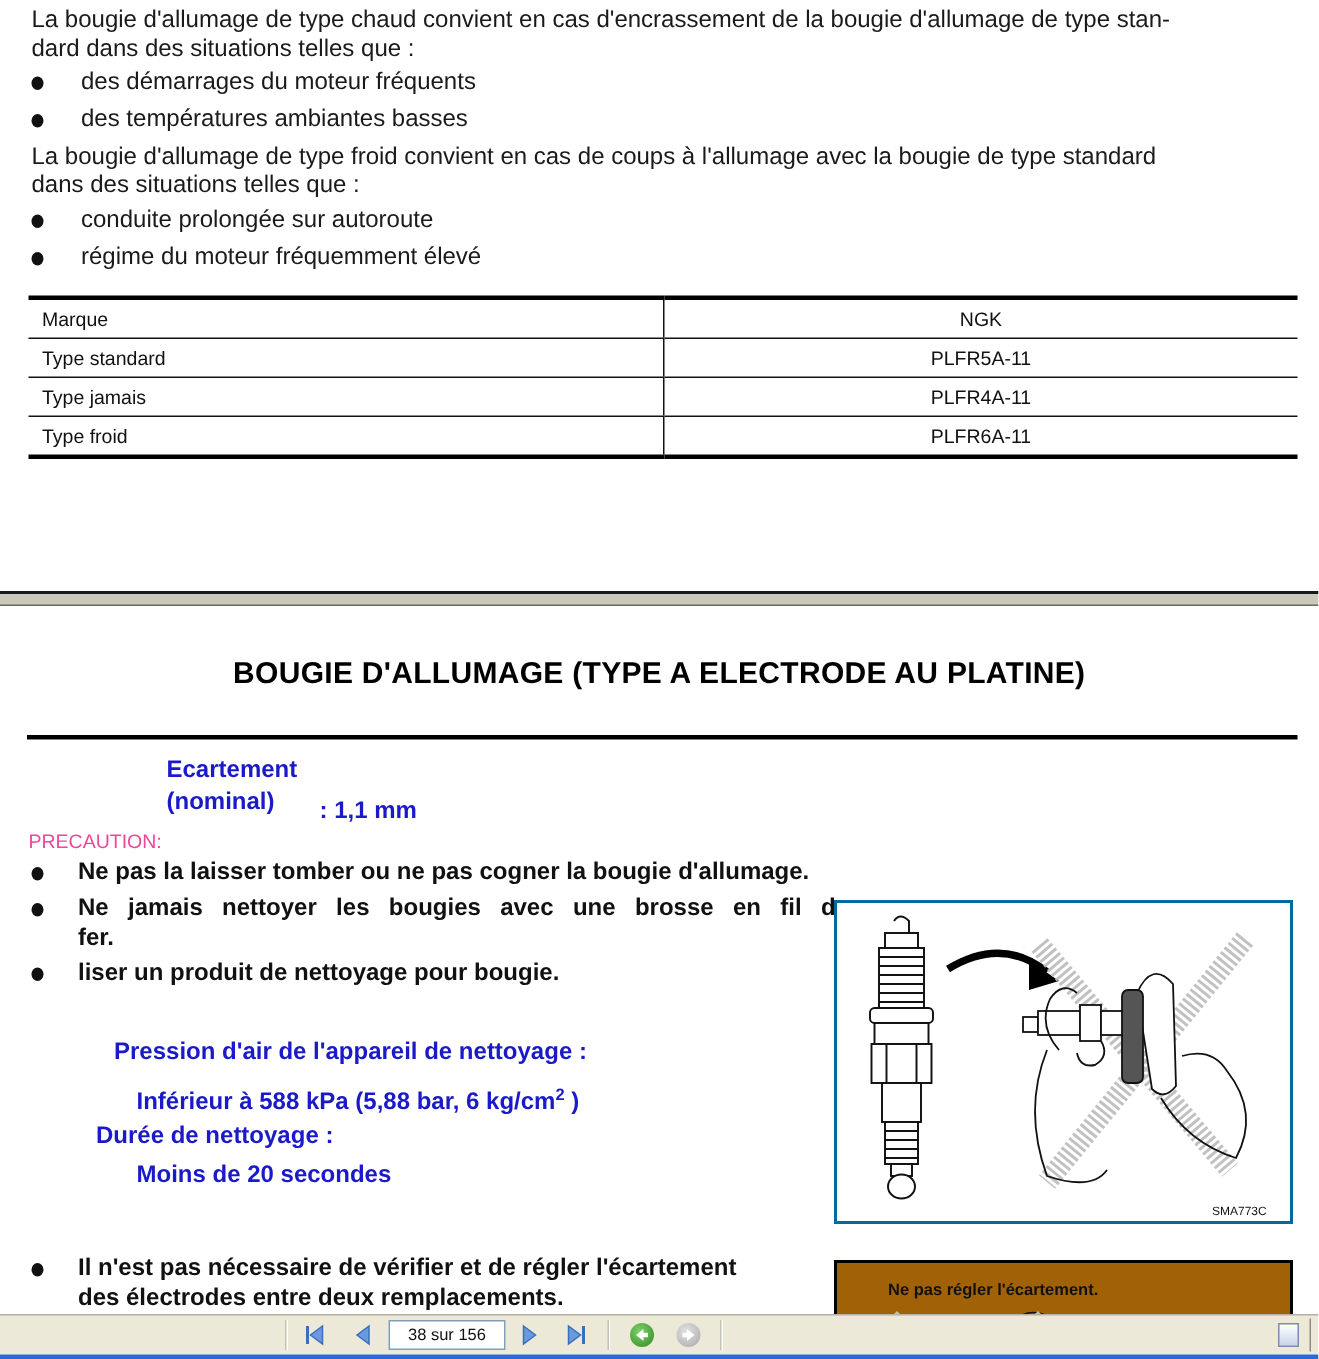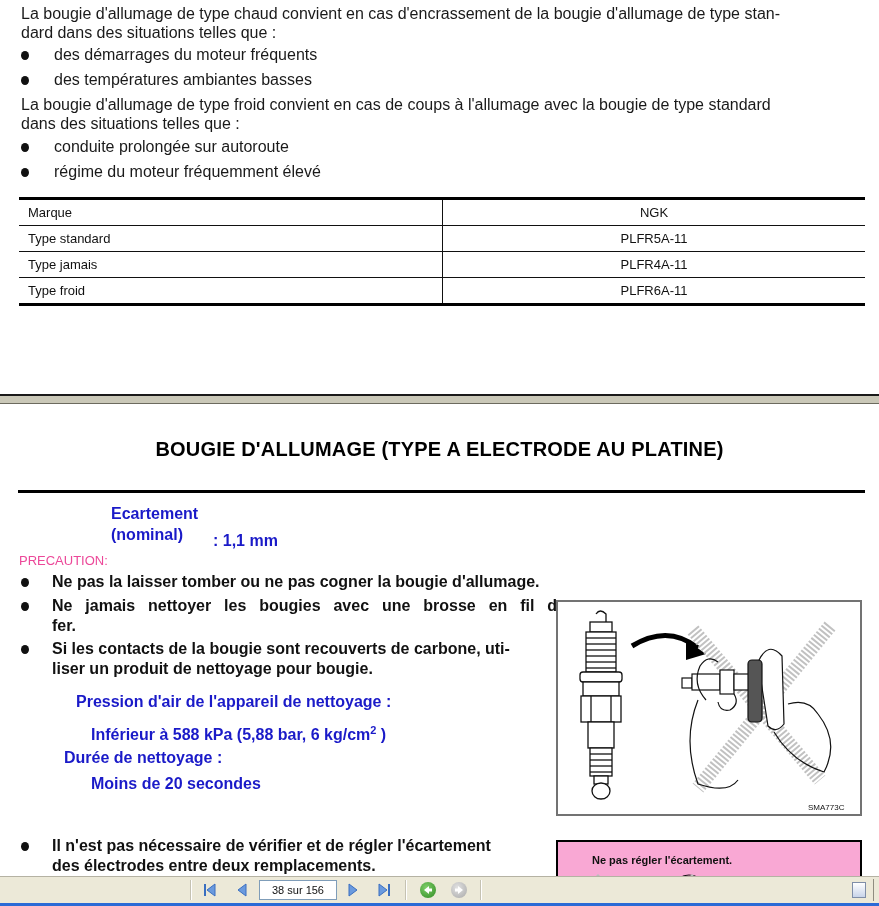--- a/index.html
+++ b/index.html
@@ -30,23 +30,23 @@
 
     .title2 { position: absolute; top: 34px; left: 0; width: 879px; text-align: center; font-size: 20px; font-weight: bold; color: #000; letter-spacing: 0.2px; }
     .rule2 { position: absolute; top: 86px; left: 18px; width: 847px; height: 3px; background: #000; }
 
     .blue { color: #1a1ac8; font-weight: bold; font-size: 16px; line-height: 21px; position: absolute; }
     .red { color: #ec4899; font-weight: normal; font-size: 13px; position: absolute; }
     .b2 { position: absolute; left: 19px; font-size: 16px; font-weight: bold; line-height: 20px; color: #111; }
     .b2 .dot { position: absolute; left: 2px; top: 6px; width: 8px; height: 9px; background: #111; border-radius: 50%; }
     .b2 .btxt { position: absolute; left: 33px; text-align: justify; }
 
-    .fig1 { position: absolute; left: 556px; top: 196px; width: 306px; height: 216px; border: 2px solid #737373; box-sizing: border-box; background: #fff; }
+    .fig1 { position: absolute; left: 556px; top: 196px; width: 306px; height: 216px; border: 2px solid #0369a1; box-sizing: border-box; background: #fff; }
     .fig1 .code { position: absolute; right: 18px; bottom: 3px; font-size: 8px; color: #111; }
-    .fig2 { position: absolute; left: 556px; top: 436px; width: 306px; height: 60px; border-top: 2px solid #000; border-left: 2px solid #000; border-right: 2px solid #000; box-sizing: border-box; background: #f9a8d4; }
+    .fig2 { position: absolute; left: 556px; top: 436px; width: 306px; height: 60px; border-top: 2px solid #000; border-left: 2px solid #000; border-right: 2px solid #000; box-sizing: border-box; background: #a16207; }
     .fig2 .cap { position: absolute; left: 34px; top: 12px; font-size: 11px; font-weight: bold; color: #111; }
 
     .toolbar { position: absolute; top: 876px; left: 0; width: 879px; height: 27px; background: #ece9d8; border-top: 1px solid #b5b2a3; box-sizing: border-box; }
     .taskbar { position: absolute; top: 903px; left: 0; width: 879px; height: 3px; background: #2a6ad6; }
     .tb-sep { position: absolute; top: 3px; width: 1px; height: 20px; background: #c5c2b2; border-right: 1px solid #fff; }
     .nav-btn { position: absolute; top: 4px; width: 18px; height: 18px; display: flex; align-items: center; justify-content: center; cursor: pointer; }
     .page-input { position: absolute; left: 259px; top: 3px; width: 78px; height: 20px; border: 1px solid #7f9db9; background: #fff; box-sizing: border-box; font-size: 11px; text-align: center; line-height: 18px; color: #111; font-family: "Liberation Sans", sans-serif; padding: 0; }
     .round-btn { position: absolute; top: 5px; width: 16px; height: 16px; border-radius: 50%; display: flex; align-items: center; justify-content: center; }
     .fit-btn { position: absolute; left: 852px; top: 5px; width: 14px; height: 16px; border: 1px solid #7f8ea8; background: linear-gradient(#ffffff, #c8d4ea); box-sizing: border-box; }
     .tb-right-line { position: absolute; left: 873px; top: 2px; width: 1px; height: 22px; background: #8f8d80; }
@@ -124,21 +124,20 @@
   <div class="b2" style="top:192px;">
     <span class="dot"></span>
     <span class="btxt" style="width:514px;">
       <div style="text-align-last: justify; white-space:nowrap; word-spacing:4px;">Ne jamais nettoyer les bougies avec une brosse en fil de</div>
       <div>fer.</div>
     </span>
   </div>
   <div class="b2" style="top:235px;">
     <span class="dot"></span>
     <span class="btxt" style="width:514px;">
-      <div style="white-space:nowrap;">Si les contacts de la bougie sont recouverts de carbone, uti-</div>
       <div>liser un produit de nettoyage pour bougie.</div>
     </span>
   </div>
 
   <div class="blue" style="top:287px; left:76px;">Pression d'air de l'appareil de nettoyage :</div>
   <div class="blue" style="top:316px; left:91px;"><span>Inférieur à 588 kPa (5,88 bar, 6 kg/cm</span><sup style="font-size:11px;">2</sup><span> )</span></div>
   <div class="blue" style="top:343px; left:64px;">Durée de nettoyage :</div>
   <div class="blue" style="top:369px; left:91px;">Moins de 20 secondes</div>
 
   <div class="fig1">

